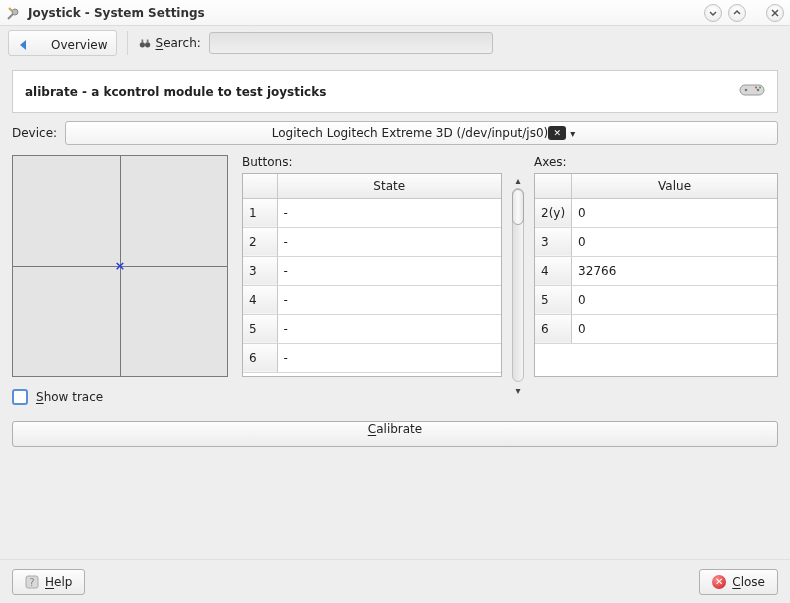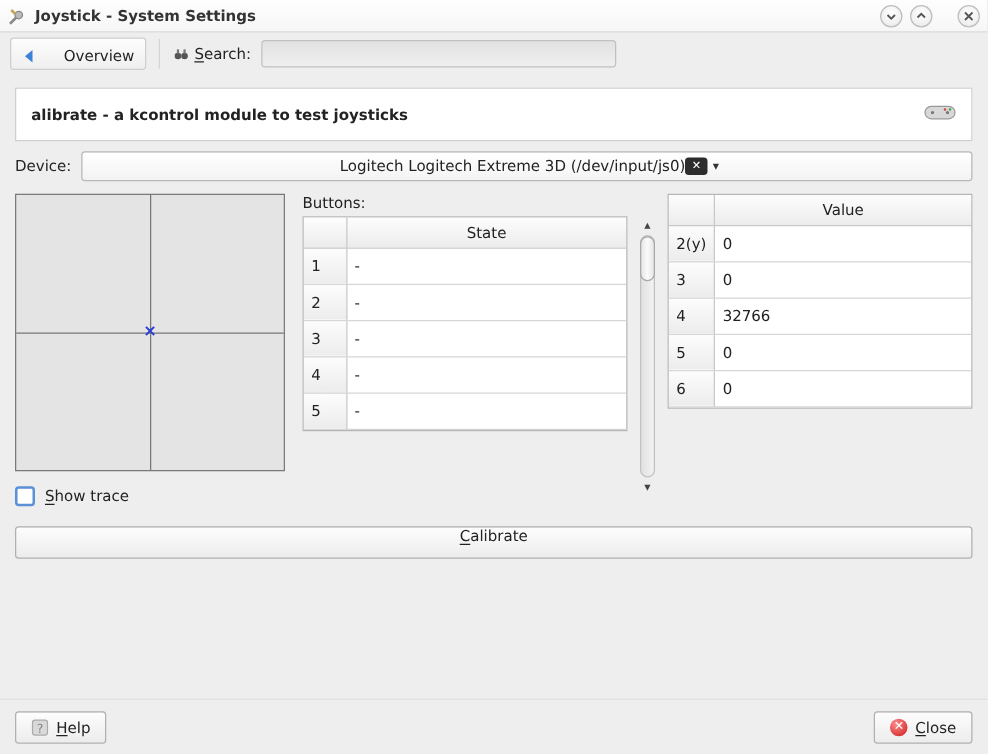--- a/index.html
+++ b/index.html
@@ -108,21 +108,21 @@
   .showtrace {
     display: flex; align-items: center; gap: 8px;
     margin-top: 12px;
   }
   .chk {
     width: 16px; height: 16px; border: 2px solid #5b8fd6; border-radius: 3px; background: #fff;
   }
   .table-wrap {
     border: 1px solid #b5b5b5;
     background: #fff;
-    height: 172px;
+    height: 204px;
     overflow: hidden;
   }
   .tbl { width: 100%; border-collapse: collapse; font-size: 12px; }
   .tbl th {
     background: linear-gradient(#fdfdfd, #ececec);
     font-weight: normal;
     border-bottom: 1px solid #c8c8c8;
     height: 24px;
   }
   .tbl td {
@@ -323,20 +323,21 @@
 
   <div class="scrollbar">
     <div class="sb-arrow">▴</div>
     <div class="sb-track">
       <div class="sb-thumb"></div>
     </div>
     <div class="sb-arrow">▾</div>
   </div>
 
   <div>
+    <div class="section-label">Axes:</div>
     <div class="table-wrap">
       <table class="tbl" id="axes-table">
         <thead>
             <tr>
           <th class="corner"></th>
           <th>Value</th>
         </tr>
           </thead>
         <tbody>
             <tr>

